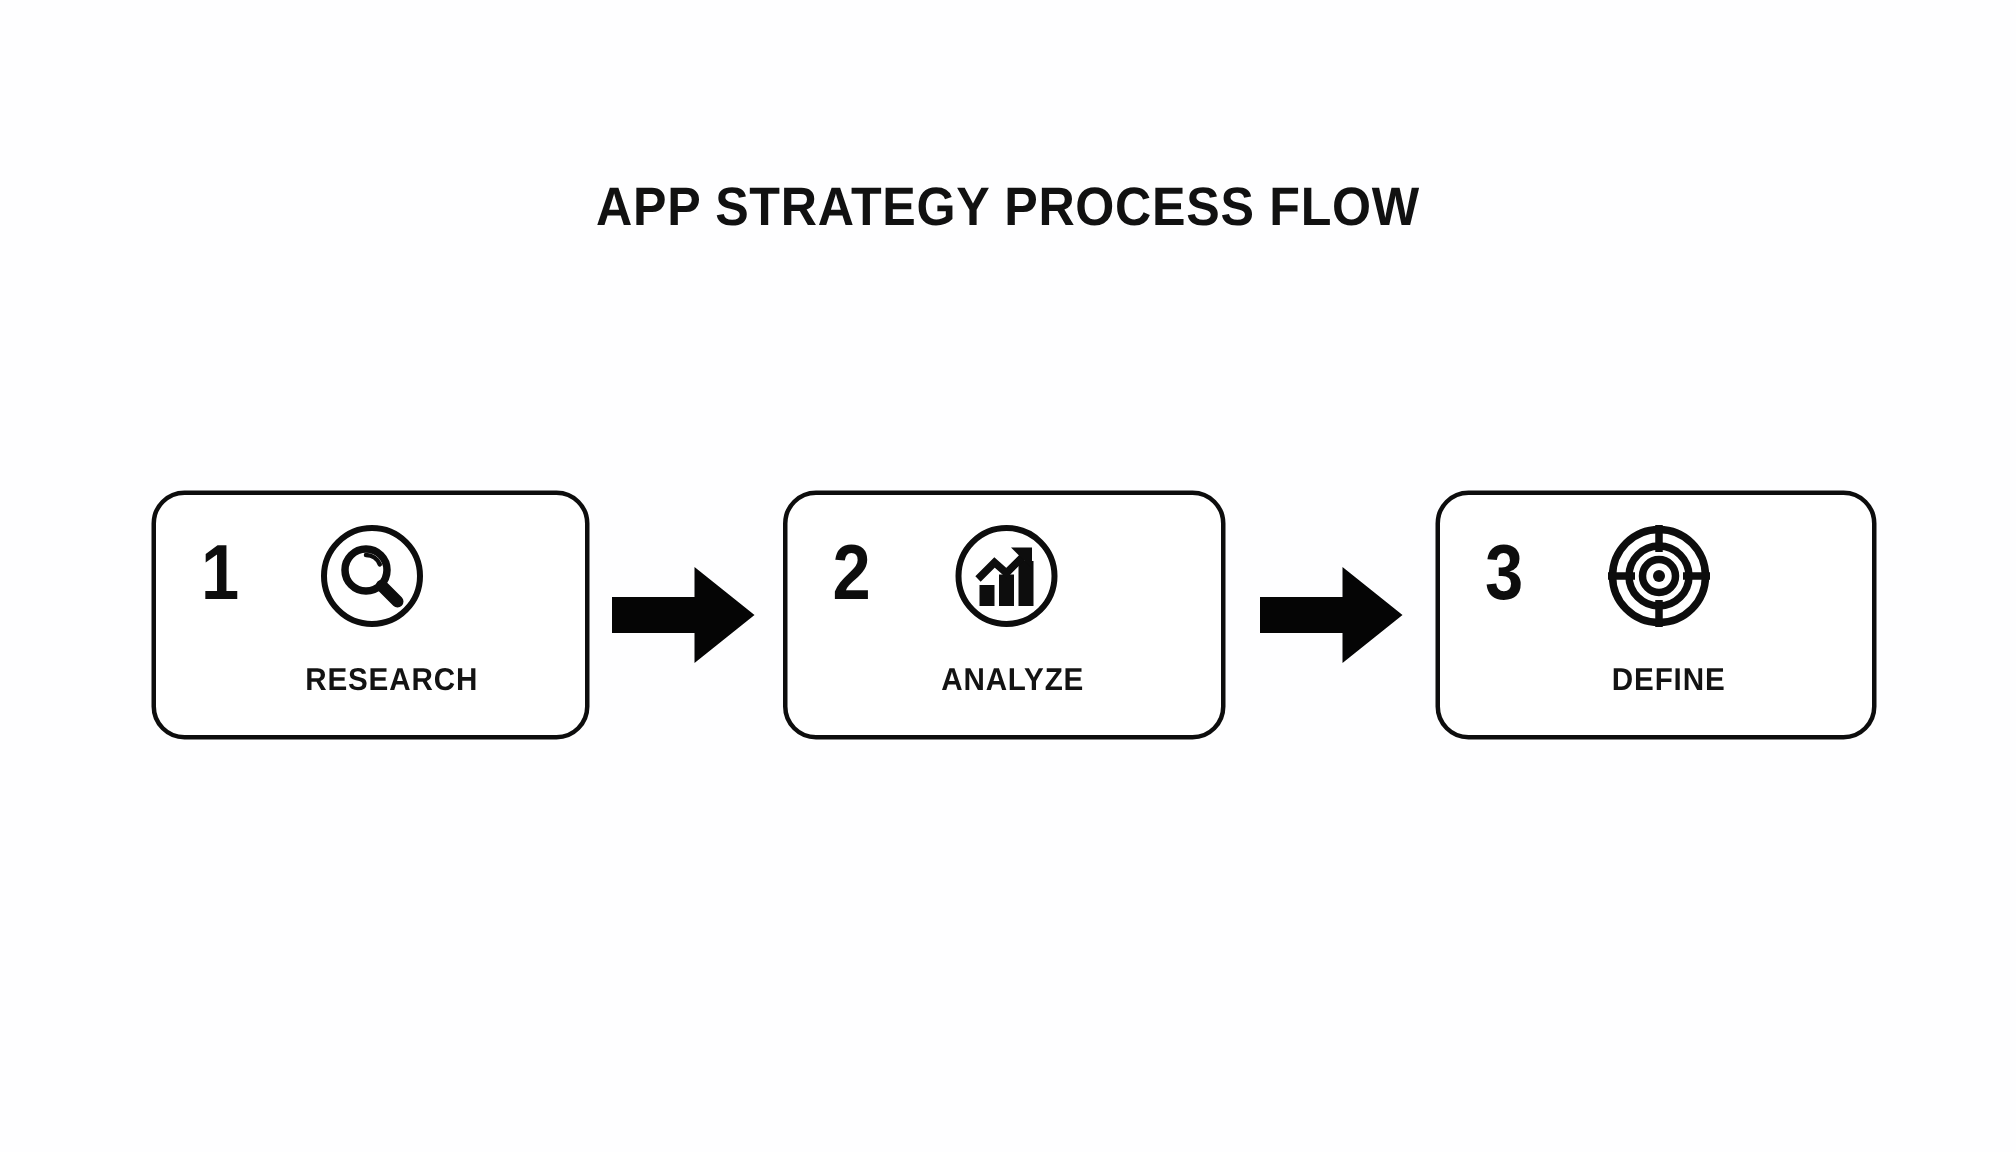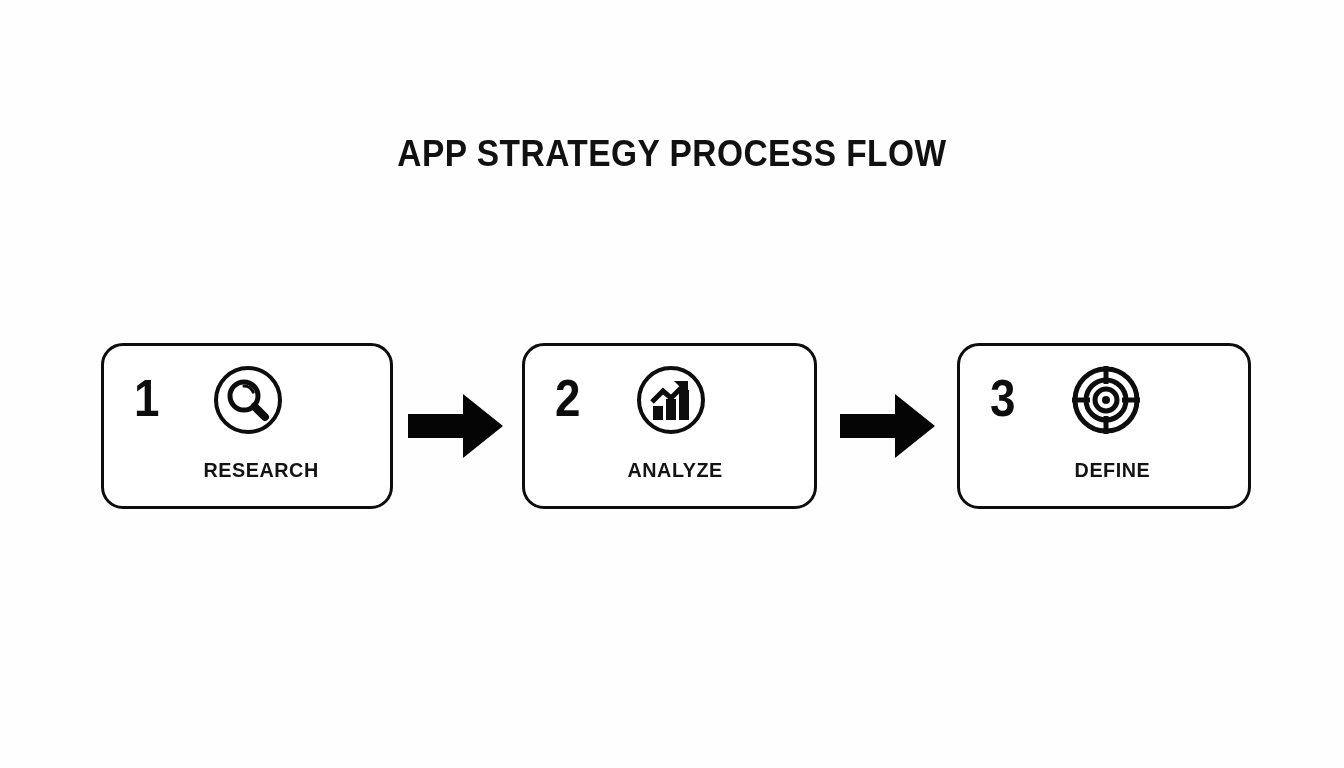--- a/index.html
+++ b/index.html
@@ -13,21 +13,20 @@
     background: #fefeff;
     font-family: "Liberation Sans", sans-serif;
     overflow: hidden;
     position: relative;
   }
 
   #canvas {
     position: relative;
     width: 1344px;
     height: 580px;
-    margin-top: 16px;
   }
 
   
   .page-title {
     position: absolute;
     left: 0;
     top: 117px;
     width: 1344px;
     text-align: center;
     font-family: "Liberation Sans", sans-serif;

